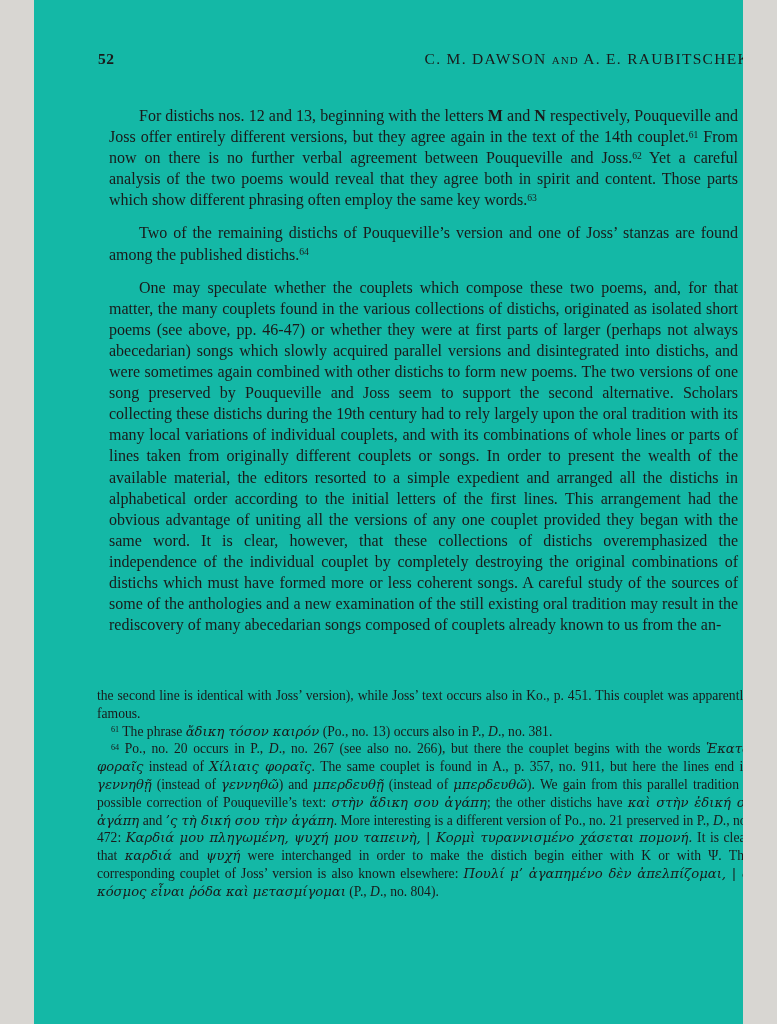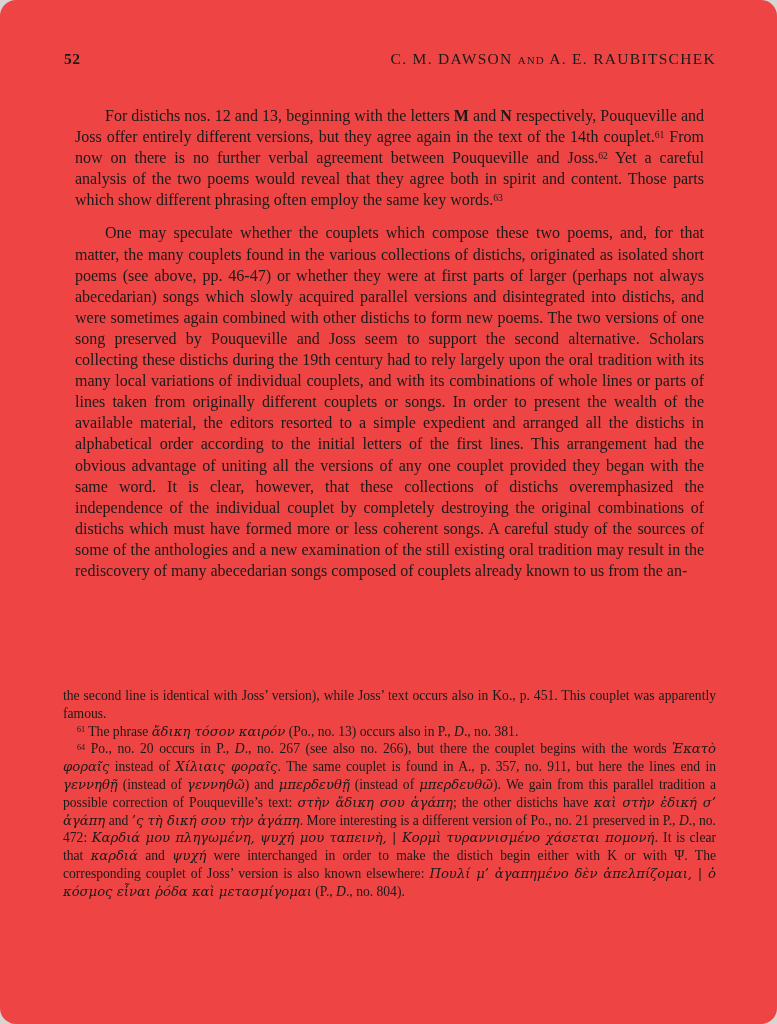--- a/index.html
+++ b/index.html
@@ -1,25 +1,24 @@
 <!DOCTYPE html>
 <html><head>
 <meta charset="utf-8">
 <style>
   html, body { margin: 0; padding: 0; background: #d8d6d2; }
   .page {
     position: relative;
-    width: 777px;
+    width: 709px;
     height: 1024px;
     margin: 0 auto;
-    background: #ef4444;
+    background: #14b8a6;
     color: #1a1a1a;
     font-family: "Liberation Serif", "DejaVu Serif", serif;
     overflow: hidden;
-    border-radius: 16px;
   }
   .running-head {
     position: absolute;
     top: 50px;
     left: 63px;
     width: 653px;
     height: 18px;
   }
   .page-num {
     position: absolute;
@@ -80,20 +79,21 @@
 
 <div class="page">
 
   <header class="running-head">
     <span class="page-num">52</span>
     <span class="running-title">C. M. DAWSON <span class="smallcaps">and</span> A. E. RAUBITSCHEK</span>
   </header>
 
   <main class="body-text">
     <p class="para indent">For distichs nos. 12 and 13, beginning with the letters <b>M</b> and <b>N</b> respectively, Pouqueville and Joss offer entirely different versions, but they agree again in the text of the 14th couplet.<sup>61</sup>  From now on there is no further verbal agreement between Pouqueville and Joss.<sup>62</sup>  Yet a careful analysis of the two poems would reveal that they agree both in spirit and content.  Those parts which show different phrasing often employ the same key words.<sup>63</sup></p>
+    <p class="para indent">Two of the remaining distichs of Pouqueville’s version and one of Joss’ stanzas are found among the published distichs.<sup>64</sup></p>
     <p class="para indent">One may speculate whether the couplets which compose these two poems, and, for that matter, the many couplets found in the various collections of distichs, originated as isolated short poems (see above, pp. 46-47) or whether they were at first parts of larger (perhaps not always abecedarian) songs which slowly acquired parallel versions and disintegrated into distichs, and were sometimes again combined with other distichs to form new poems.  The two versions of one song preserved by Pouqueville and Joss seem to support the second alternative.  Scholars collecting these distichs during the 19th century had to rely largely upon the oral tradition with its many local variations of individual couplets, and with its combinations of whole lines or parts of lines taken from originally different couplets or songs.  In order to present the wealth of the available material, the editors resorted to a simple expedient and arranged all the distichs in alphabetical order according to the initial letters of the first lines.  This arrangement had the obvious advantage of uniting all the versions of any one couplet provided they began with the same word.  It is clear, however, that these collections of distichs overemphasized the independence of the individual couplet by completely destroying the original combinations of distichs which must have formed more or less coherent songs.  A careful study of the sources of some of the anthologies and a new examination of the still existing oral tradition may result in the rediscovery of many abecedarian songs composed of couplets already known to us from the an-</p>
   </main>
 
   <section class="footnotes">
     <p class="fn cont">the second line is identical with Joss’ version), while Joss’ text occurs also in Ko., p. 451.  This couplet was apparently famous.</p>
     <p class="fn note"><sup>61</sup> The phrase <span class="greek">ἄδικη τόσον καιρόν</span> (Po., no. 13) occurs also in P., <i>D</i>., no. 381.</p>
     <p class="fn note"><sup>64</sup> Po., no. 20 occurs in P., <i>D</i>., no. 267 (see also no. 266), but there the couplet begins with the words <span class="greek">Ἑκατὸ φοραῖς</span> instead of <span class="greek">Χίλιαις φοραῖς</span>.  The same couplet is found in A., p. 357, no. 911, but here the lines end in <span class="greek">γεννηθῇ</span> (instead of <span class="greek">γεννηθῶ</span>) and <span class="greek">μπερδευθῇ</span> (instead of <span class="greek">μπερδευθῶ</span>).  We gain from this parallel tradition a possible correction of Pouqueville’s text: <span class="greek">στὴν ἄδικη σου ἀγάπη</span>; the other distichs have <span class="greek">καὶ στὴν ἐδική σ’ ἀγάπη</span> and <span class="greek">’ς τὴ δική σου τὴν ἀγάπη</span>.  More interesting is a different version of Po., no. 21 preserved in P., <i>D</i>., no. 472: <span class="greek">Καρδιά μου πληγωμένη, ψυχή μου ταπεινὴ, | Κορμὶ τυραννισμένο χάσεται πομονή.</span>  It is clear that <span class="greek">καρδιά</span> and <span class="greek">ψυχή</span> were interchanged in order to make the distich begin either with Κ or with Ψ.  The corresponding couplet of Joss’ version is also known elsewhere: <span class="greek">Πουλί μ’ ἀγαπημένο δὲν ἀπελπίζομαι, | ὁ κόσμος εἶναι ῥόδα καὶ μετασμίγομαι</span> (P., <i>D</i>., no. 804).</p>
   </section>
 
 </div>

